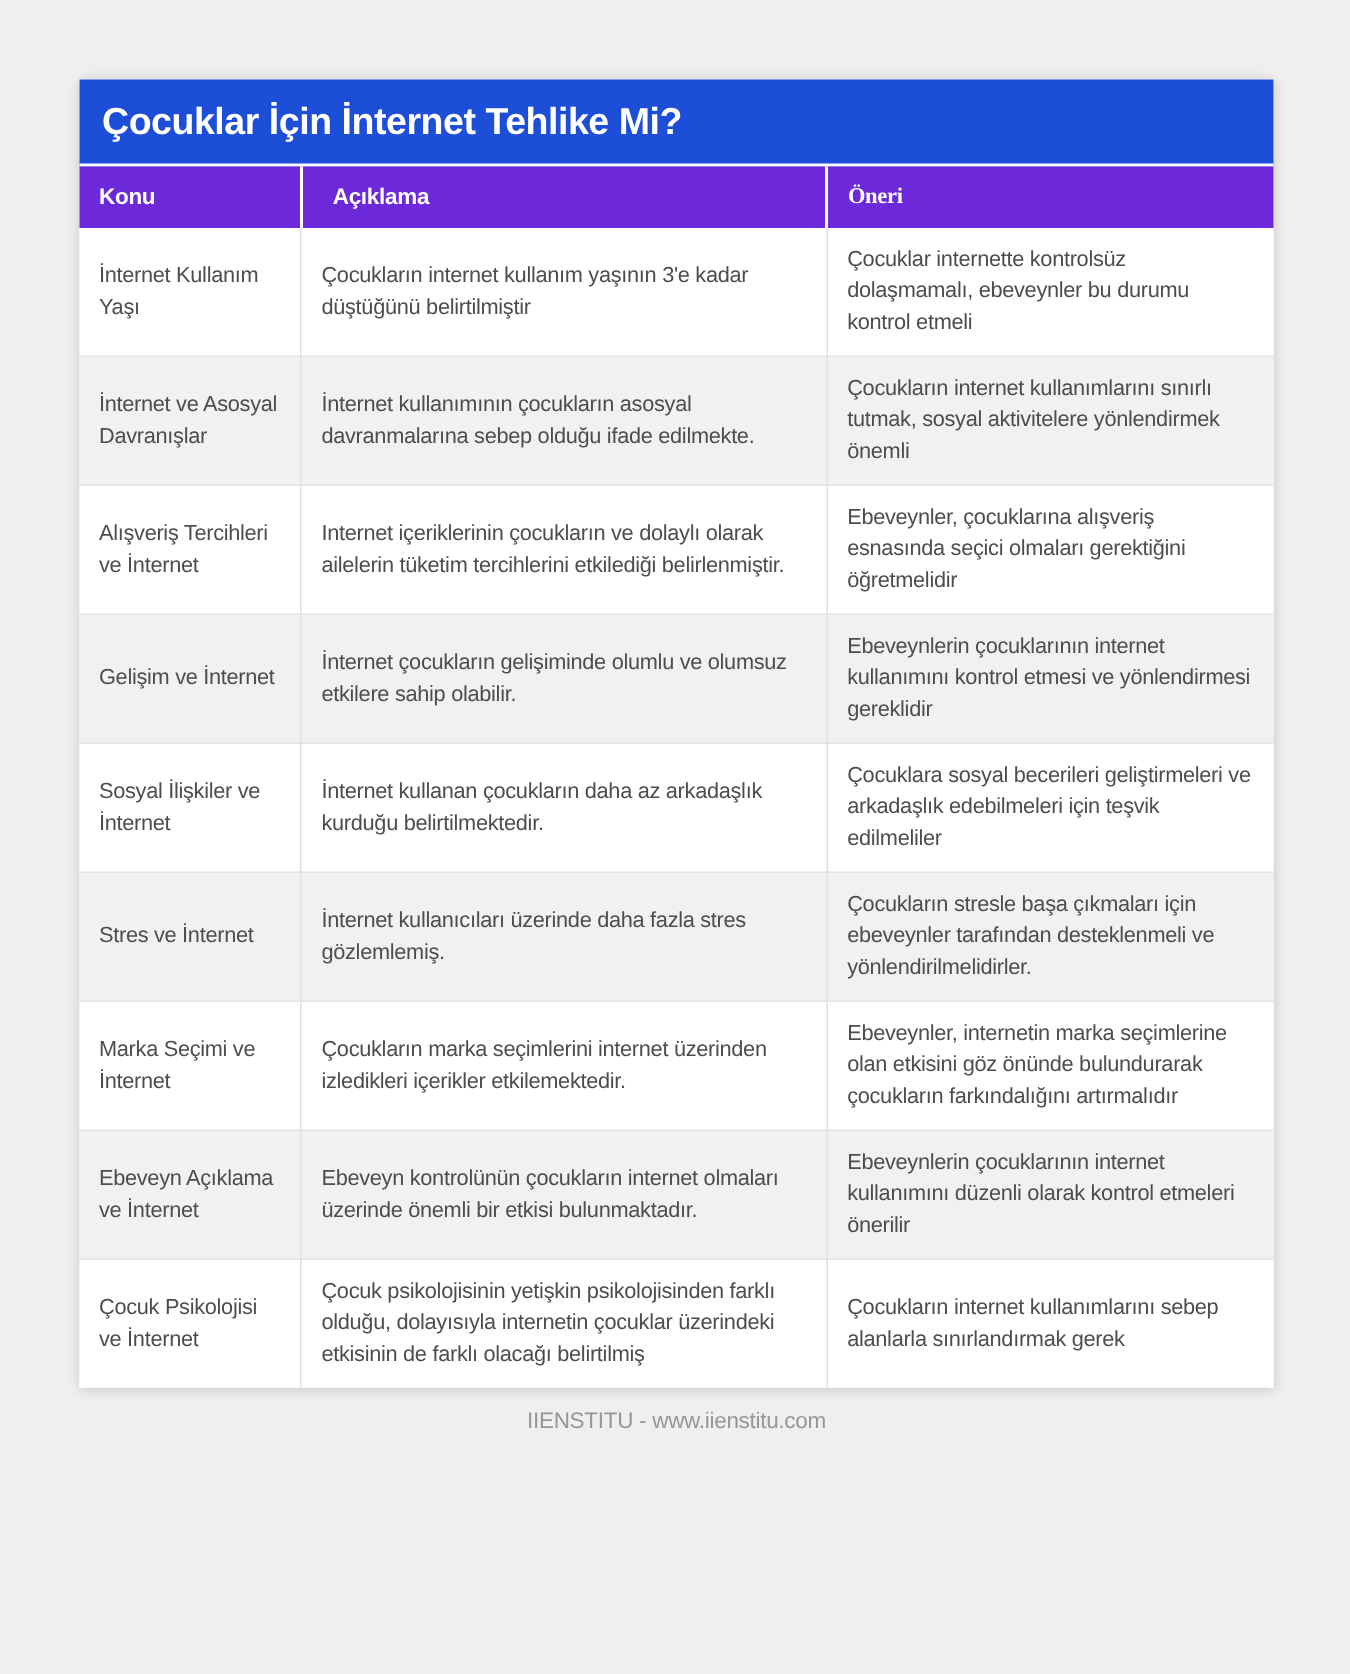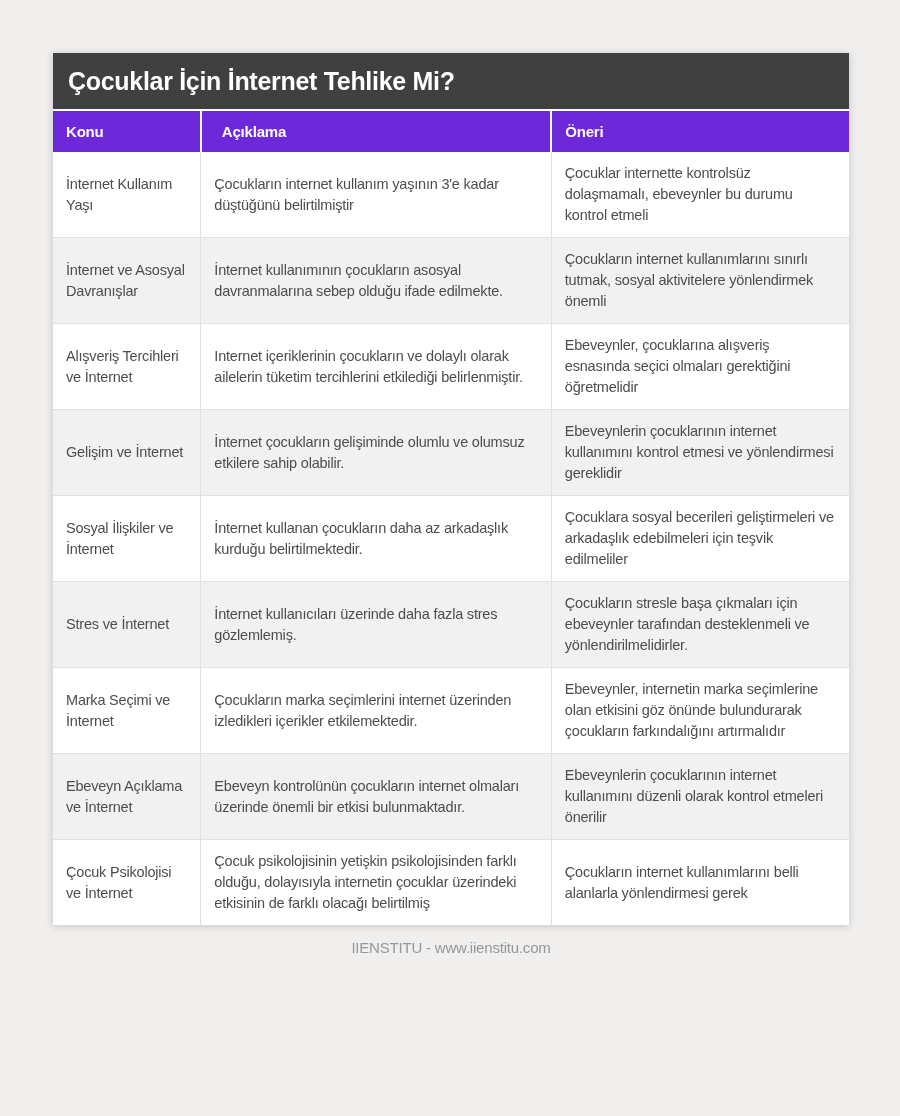--- a/index.html
+++ b/index.html
@@ -12,21 +12,21 @@
     color: #4d4d4d;
     overflow: hidden;
   }
   .card {
     width: 796px;
     margin: 53px auto 0 53px;
     background: #ffffff;
     box-shadow: 0 1px 8px rgba(0,0,0,0.18);
   }
   .card-title {
-    background: #404040;
+    background: #1d4ed8;
     color: #ffffff;
     font-size: 25px;
     font-weight: bold;
     letter-spacing: -0.3px;
     padding: 14px 15px 13px 15px;
     border-bottom: 2px solid #ffffff;
   }
   table {
     width: 100%;
     border-collapse: collapse;
@@ -37,21 +37,21 @@
     color: #ffffff;
     font-size: 15px;
     font-weight: bold;
     text-align: left;
     padding: 12px 12px 12px 13px;
     letter-spacing: -0.2px;
   }
   thead th + th { border-left: 2px solid #ffffff; }
   th.col-konu     { width: 140px; }
   th.col-aciklama { width: 332px; padding-left: 20px; }
-  th.col-oneri    { width: 282px; }
+  th.col-oneri    { width: 282px; font-family: Liberation Serif, serif; }
   tbody td {
     font-size: 14.5px;
     line-height: 1.45;
     letter-spacing: -0.2px;
     vertical-align: middle;
     padding: 11px 12px 11px 13px;
     border-top: 1px solid #e2e2e2;
   }
   tbody tr:first-child td { border-top: none; }
   tbody td + td { border-left: 1px solid #e0e0e0; }
@@ -127,19 +127,19 @@
 
   <tr>
     <td>Ebeveyn Açıklama ve İnternet</td>
     <td>Ebeveyn kontrolünün çocukların internet olmaları üzerinde önemli bir etkisi bulunmaktadır.</td>
     <td>Ebeveynlerin çocuklarının internet kullanımını düzenli olarak kontrol etmeleri önerilir</td>
   </tr>
 
   <tr>
     <td>Çocuk Psikolojisi ve İnternet</td>
     <td>Çocuk psikolojisinin yetişkin psikolojisinden farklı olduğu, dolayısıyla internetin çocuklar üzerindeki etkisinin de farklı olacağı belirtilmiş</td>
-    <td>Çocukların internet kullanımlarını belli alanlarla yönlendirmesi gerek</td>
+    <td>Çocukların internet kullanımlarını sebep alanlarla sınırlandırmak gerek</td>
   </tr>
 </tbody>
   </table>
 </div>
 
 <div class="footer">IIENSTITU - www.iienstitu.com</div>
 
 </body></html>

